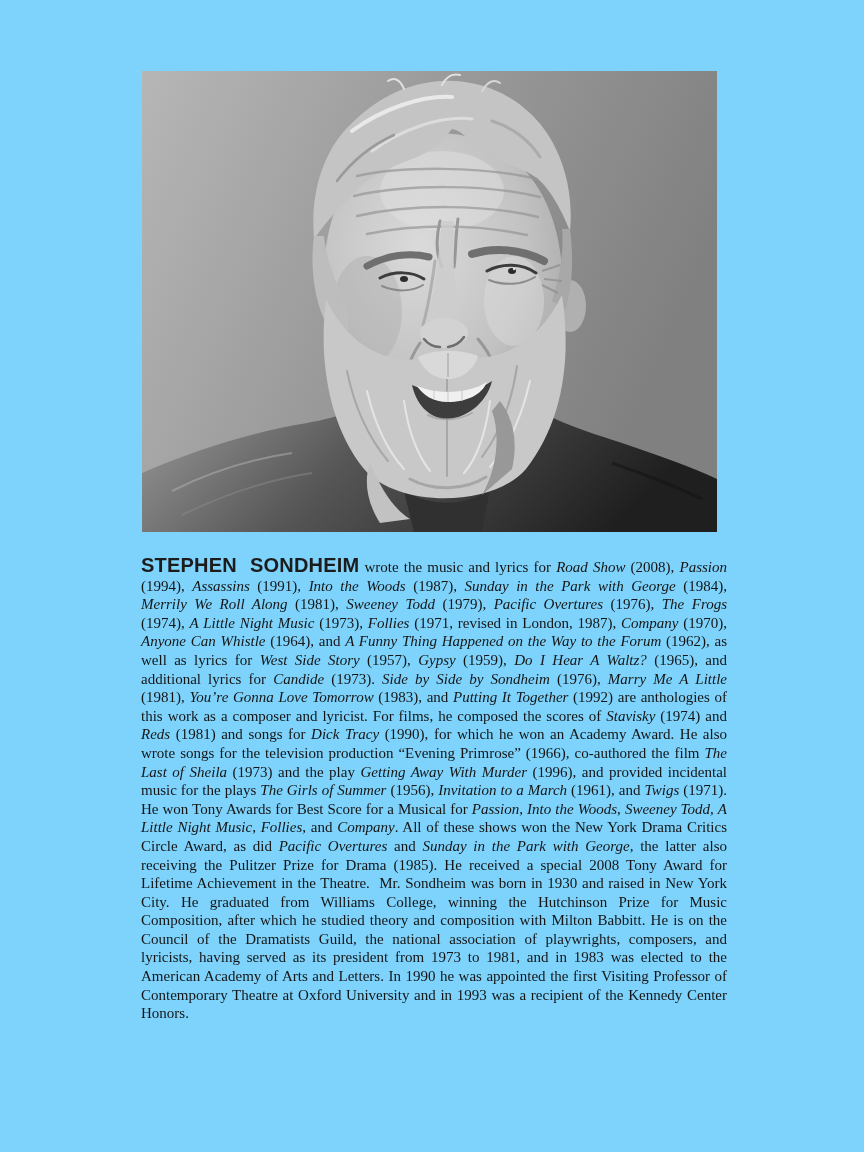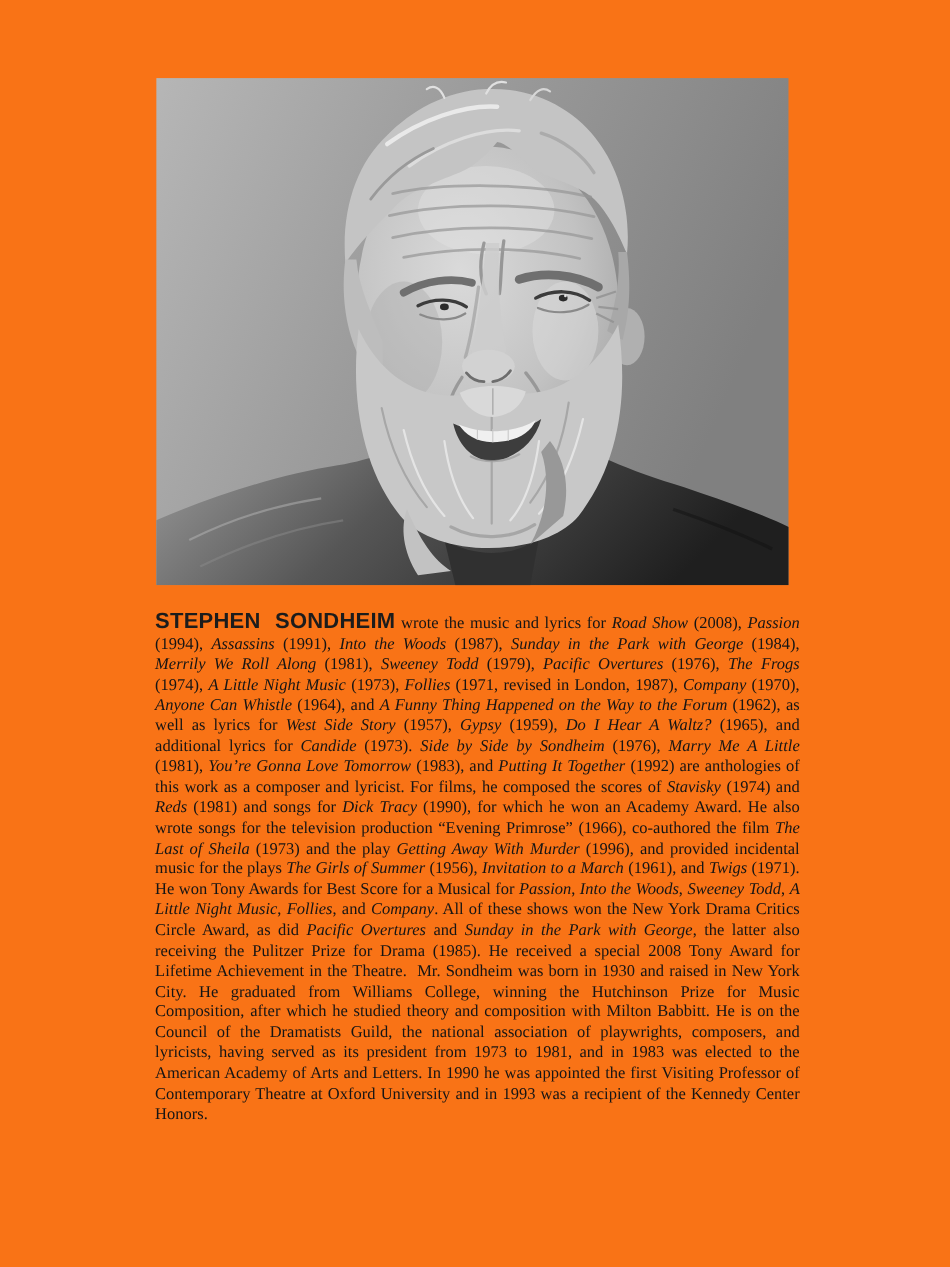--- a/index.html
+++ b/index.html
@@ -1,19 +1,19 @@
 <!DOCTYPE html>
 <html><head>
 <meta charset="utf-8">
 <style>
   html,body{margin:0;padding:0;background:#ffffff;}
   .page{
     position:relative;
     width:864px;height:1152px;
-    background:#f97316;
+    background:#7dd3fc;
     overflow:hidden;
     font-family:"Liberation Serif",serif;
   }
   .photo{
     position:absolute;left:142px;top:71px;width:575px;height:461px;margin:0;padding:0;
   }
   .photo svg{display:block;width:100%;height:100%;}
   .bio{
     position:absolute;left:141px;top:556px;width:586px;margin:0;
     font-family:"Liberation Serif",serif;

